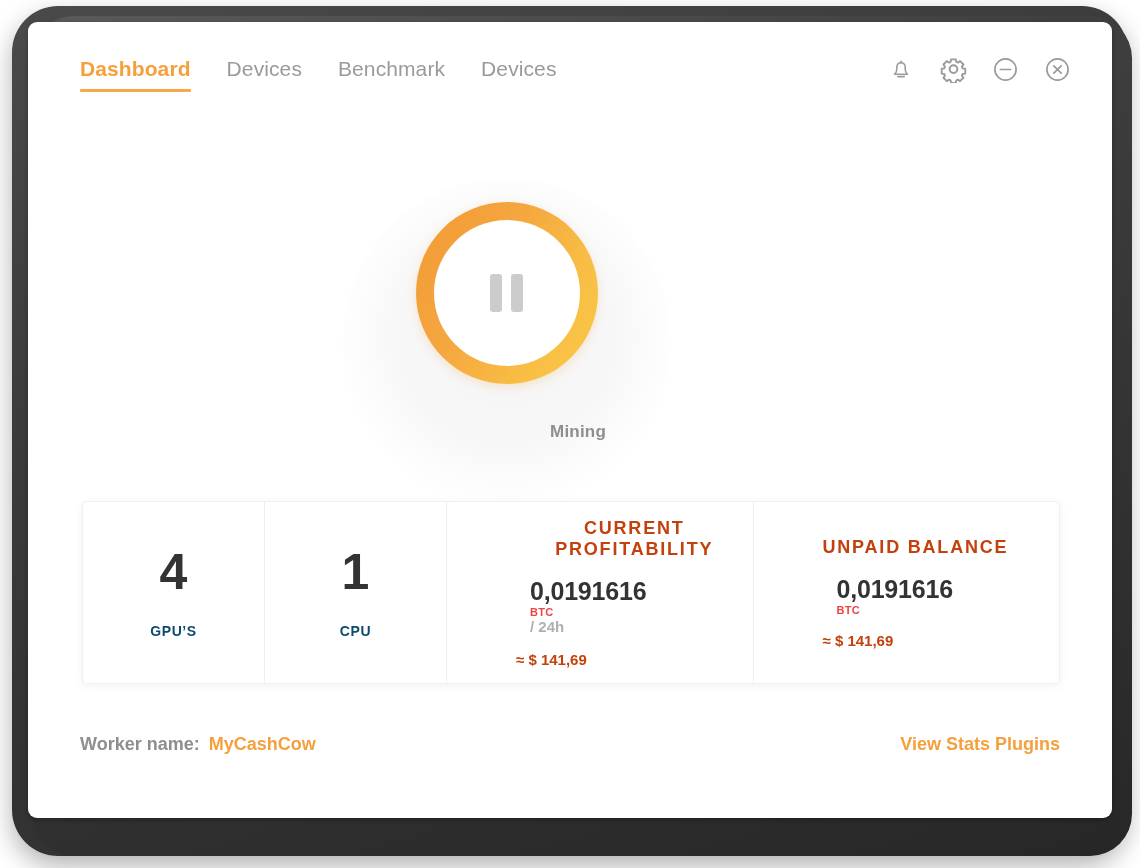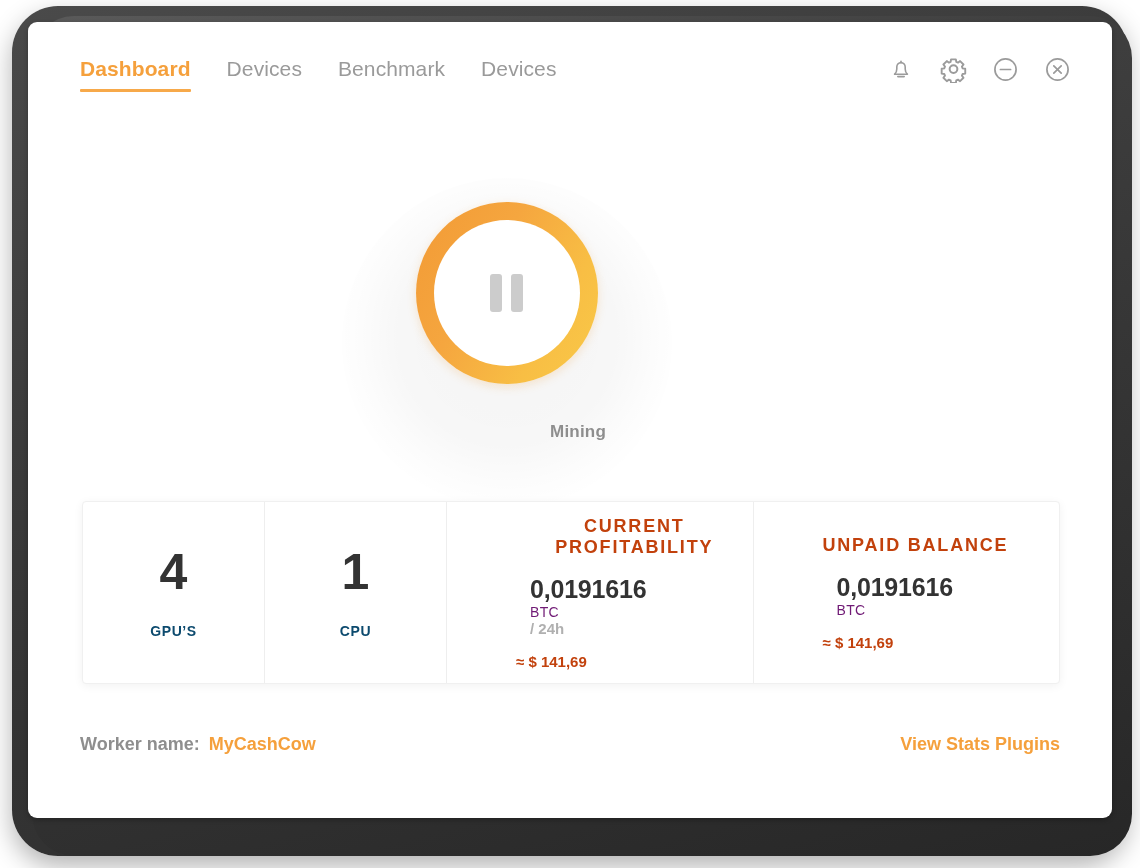--- a/index.html
+++ b/index.html
@@ -231,23 +231,23 @@
     margin-bottom: 16px;
     flex-direction: column;
   }
   .metric-amount {
     font-size: 25px;
     font-weight: bold;
     color: #333333;
     letter-spacing: -0.2px;
   }
   .metric-unit {
-    font-size: 14px;
-    font-weight: 400;
-    color: #701a75;
+    font-size: 11px;
+    font-weight: 700;
+    color: #ef4444;
     margin-left: 9px;
     letter-spacing: 0.3px;
   }
   .metric-period {
     font-size: 15px;
     font-weight: 600;
     color: #b0b0b0;
     margin-left: 14px;
   }
   .metric-fiat {

